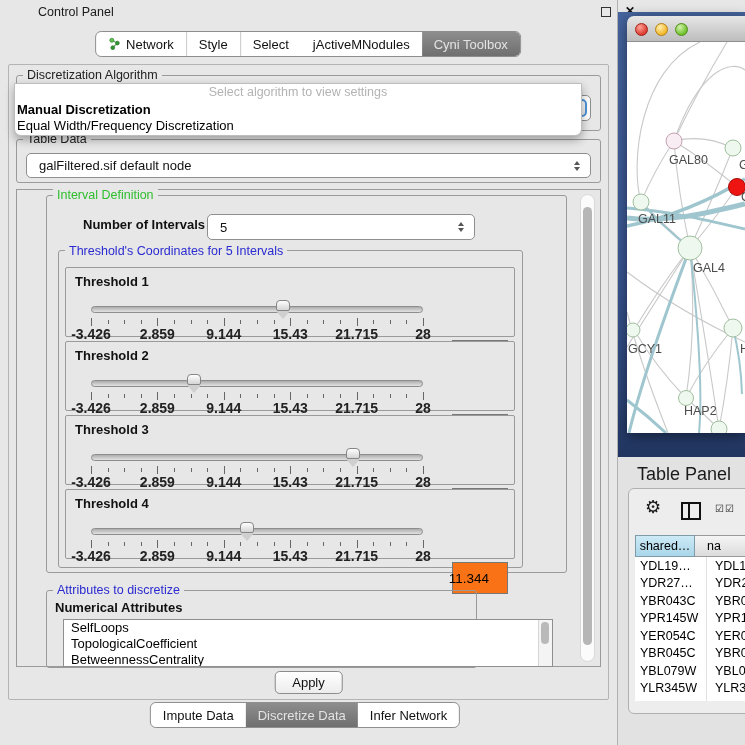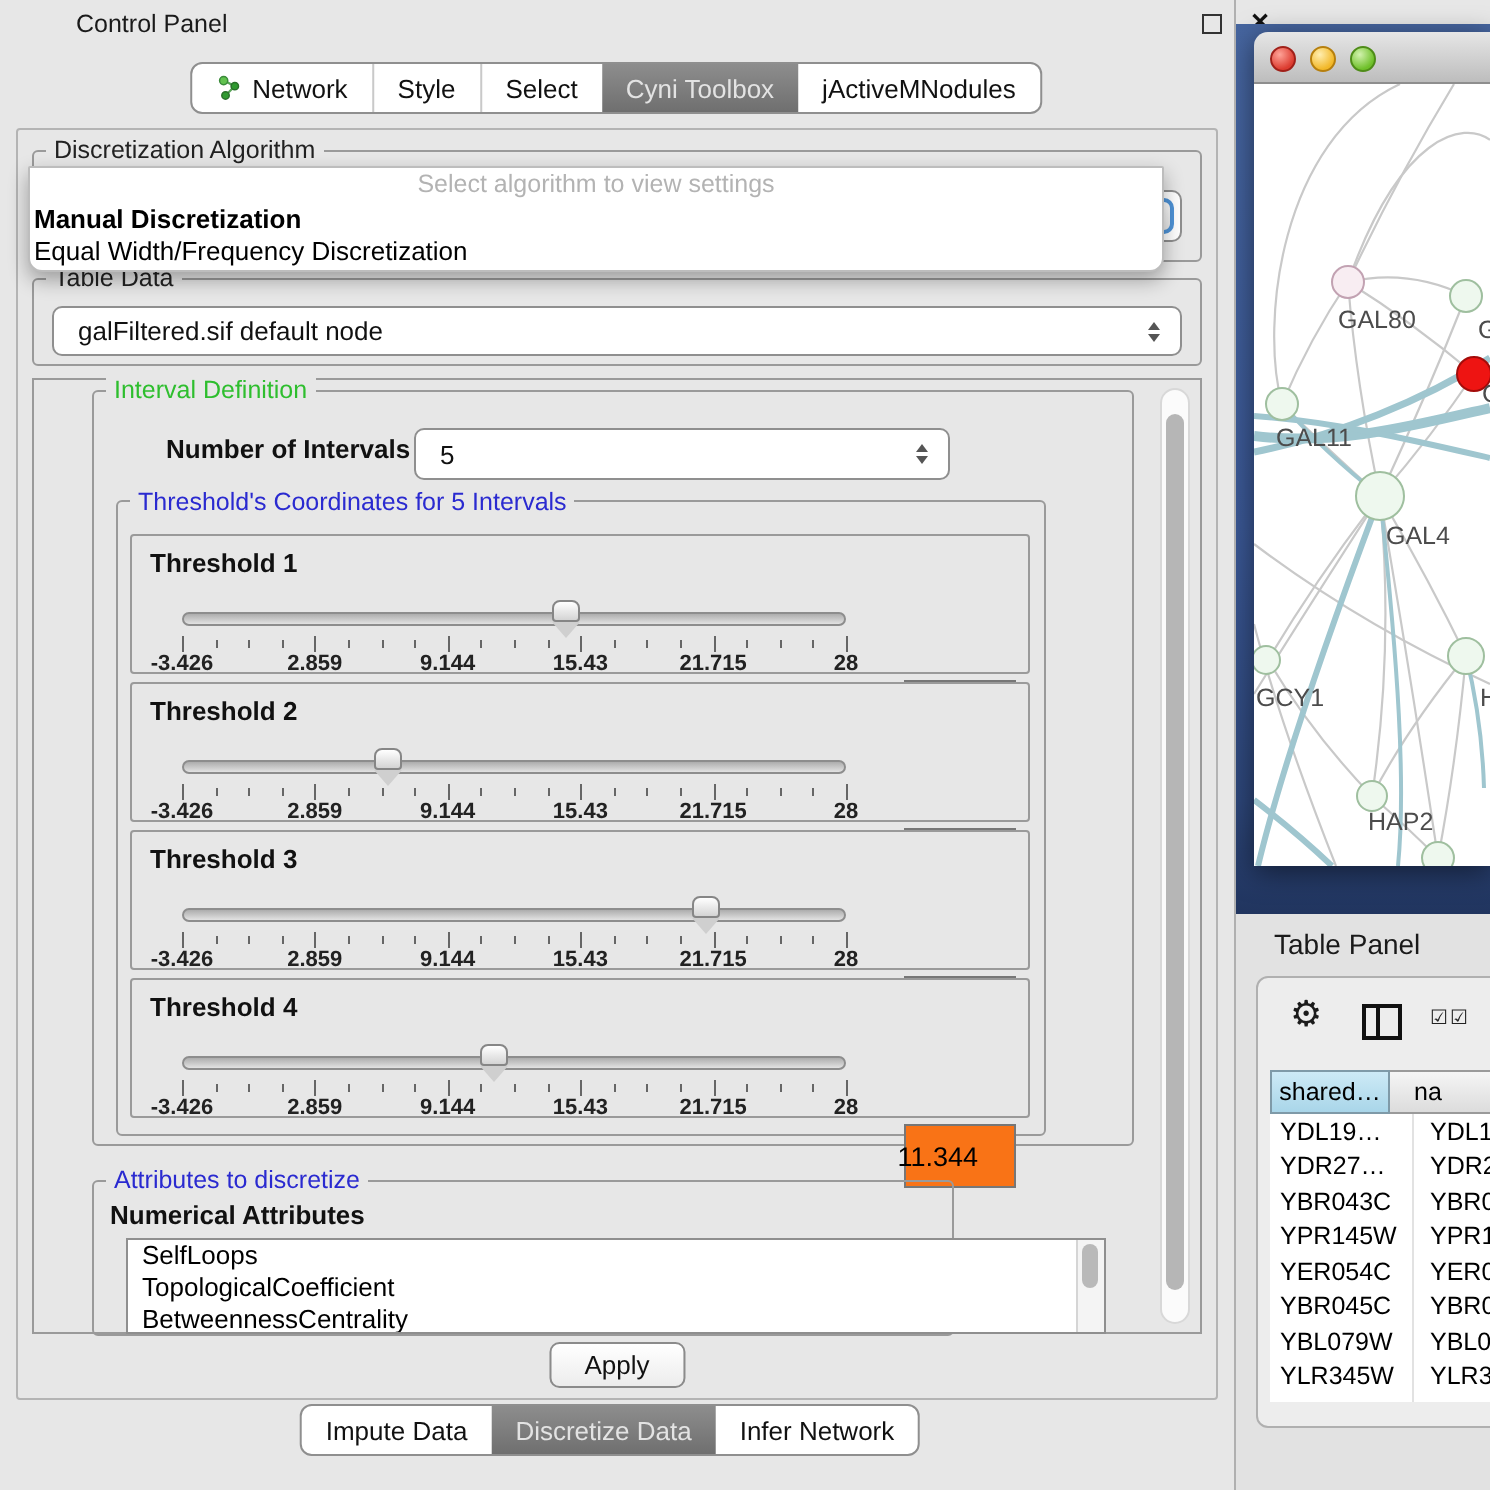--- a/index.html
+++ b/index.html
@@ -52,21 +52,21 @@
   .thr-panel{position:absolute;left:6px;width:450px;height:70px;background:#e7e7e7;border:1px solid #9a9a9a;border-radius:2px;box-sizing:border-box;}
   .thr-label{position:absolute;left:9px;top:6px;font-weight:bold;font-size:13px;color:#111;}
   .thr-trackwrap{position:absolute;left:25px;top:32px;width:332px;height:20px;}
   .thr-track{position:absolute;left:0;right:0;top:6px;height:5px;border:1px solid #8d8d8d;border-radius:4px;background:linear-gradient(#adadad,#e2e2e2);}
   .thr-thumb{position:absolute;top:0;width:14px;height:11px;border:1px solid #868686;border-radius:4px 4px 2px 2px;background:linear-gradient(#ffffff,#d4d4d4);box-sizing:border-box;}
   .thr-thumb::after{content:'';position:absolute;left:-1px;top:10px;border-left:7px solid transparent;border-right:7px solid transparent;border-top:8px solid #cfcfcf;}
   .thr-ticks{position:absolute;left:25px;top:50px;width:332px;height:9px;}
   .tick{position:absolute;top:2px;width:1px;height:4px;background:#666;}
   .tick.major{top:0;height:8px;}
   .thr-ticklabels{position:absolute;left:25px;top:58px;width:332px;height:10px;}
-  .ticklabel{position:absolute;transform:translateX(-50%);font-size:11px;font-weight:bold;color:#222;white-space:nowrap;}
+  .ticklabel{position:absolute;transform:translateX(-50%);font-size:14px;font-weight:bold;color:#222;white-space:nowrap;}
   .thr-value{position:absolute;right:6px;top:24px;width:56px;height:32px;background:#f97316;border:1px solid #777;font-size:13.5px;color:#000;display:flex;align-items:center;justify-content:flex-end;padding-right:18px;box-sizing:border-box;margin-top:48px;}
 
   .attrs-group{left:29px;top:400px;width:431px;height:78px;}
   .attrs-label{position:absolute;left:8px;top:9px;font-size:13px;font-weight:bold;color:#111;}
   .attr-list{position:absolute;left:16px;top:28px;width:490px;height:48px;background:#fff;border:1px solid #8f8f8f;overflow:hidden;box-sizing:border-box;}
   .attr-item{font-size:13px;line-height:16px;padding-left:7px;color:#000;white-space:nowrap;}
   .attr-scroll{position:absolute;right:0;top:0;bottom:0;width:13px;background:#f4f4f4;border-left:1px solid #d5d5d5;}
   .attr-scroll .sthumb{position:absolute;left:2px;top:2px;width:8px;height:22px;background:#b9b9b9;border-radius:5px;}
 
   .apply-btn{position:absolute;left:50%;top:606px;transform:translateX(-50%);padding:3px 17px;font-size:13px;color:#111;background:linear-gradient(#ffffff,#ececec);border:1px solid #8b8b8b;border-radius:5px;}
@@ -82,21 +82,21 @@
   .net-window{position:absolute;left:9px;top:4px;width:118px;height:417px;border-radius:7px 0 0 0;overflow:hidden;box-shadow:0 3px 14px rgba(0,0,0,.5);}
   .net-titlebar{position:relative;height:26px;background:linear-gradient(#e6e6e6,#bdbdbd);border-bottom:1px solid #8e8e8e;box-sizing:border-box;}
   .light{position:absolute;top:7px;width:13px;height:13px;border-radius:50%;box-sizing:border-box;}
   .light.red{left:8px;background:radial-gradient(circle at 35% 30%,#ffa398,#dc3c30 70%);border:1px solid #a02019;}
   .light.yellow{left:28px;background:radial-gradient(circle at 35% 30%,#ffeeb0,#f2b829 70%);border:1px solid #b67f0e;}
   .light.green{left:48px;background:radial-gradient(circle at 35% 30%,#d2f2ae,#6fc02a 70%);border:1px solid #4e8c18;}
   .net-canvas{display:block;width:118px;height:391px;background:#fff;}
   .node-label{font-size:12.5px;fill:#4c4c4c;font-family:"Liberation Sans",sans-serif;}
 
   .table-panel-area{position:absolute;left:0;top:457px;width:127px;height:288px;background:#e2e2e2;}
-  .tp-title{position:absolute;left:19px;top:7px;font-size:14px;color:#1a1a1a;}
+  .tp-title{position:absolute;left:19px;top:7px;font-size:18px;color:#1a1a1a;}
   .tp-box{position:absolute;left:10px;top:31px;width:130px;height:226px;background:#ededed;border:1px solid #b0b0b0;border-radius:6px;box-sizing:border-box;overflow:hidden;}
   .tp-gear{position:absolute;left:16px;top:7px;font-size:18px;color:#1b1b1b;}
   .tp-split{position:absolute;left:52px;top:13px;width:16px;height:14px;border:2px solid #111;}
   .tp-split::after{content:'';position:absolute;left:5px;top:0;width:2px;height:14px;background:#111;}
   .tp-checks{position:absolute;left:86px;top:14px;font-size:10px;letter-spacing:1px;color:#222;}
   .tp-table{position:absolute;left:6px;top:46px;width:160px;height:166px;}
   .tp-header{position:absolute;left:0;top:0;height:22px;display:flex;}
   .tp-hcell{box-sizing:border-box;height:22px;font-size:12.5px;display:flex;align-items:center;}
   .tp-hcell.c1{width:60px;justify-content:center;background:linear-gradient(#cdeaf6,#a9d6e9);border:1px solid #7f9aa8;text-align:center;}
   .tp-hcell.c2{width:88px;justify-content:flex-start;padding-left:12px;background:linear-gradient(#f5f5f5,#dcdcdc);border:1px solid #9a9a9a;border-left:none;}
@@ -127,25 +127,25 @@
           <circle cx="5" cy="11" r="2" fill="#2f9a2f" stroke="#2a702a" stroke-width="0.8"></circle>
         </svg>
         <span>Network</span>
       </div>
       <div class="tab sep">
         <span>Style</span>
       </div>
       <div class="tab sep">
         <span>Select</span>
       </div>
+      <div class="tab">
+        <span>jActiveMNodules</span>
+      </div>
       <div class="tab selected">
         <span>Cyni Toolbox</span>
-      </div>
-      <div class="tab">
-        <span>jActiveMNodules</span>
       </div>
     </div>
 
     <div class="outer-box">
 
       <div class="group algo-group">
         <span class="gtitle dark">Discretization Algorithm</span>
         <div class="combo algo-combo">
           <div class="focus-spin">
             <span class="arrows"></span>

